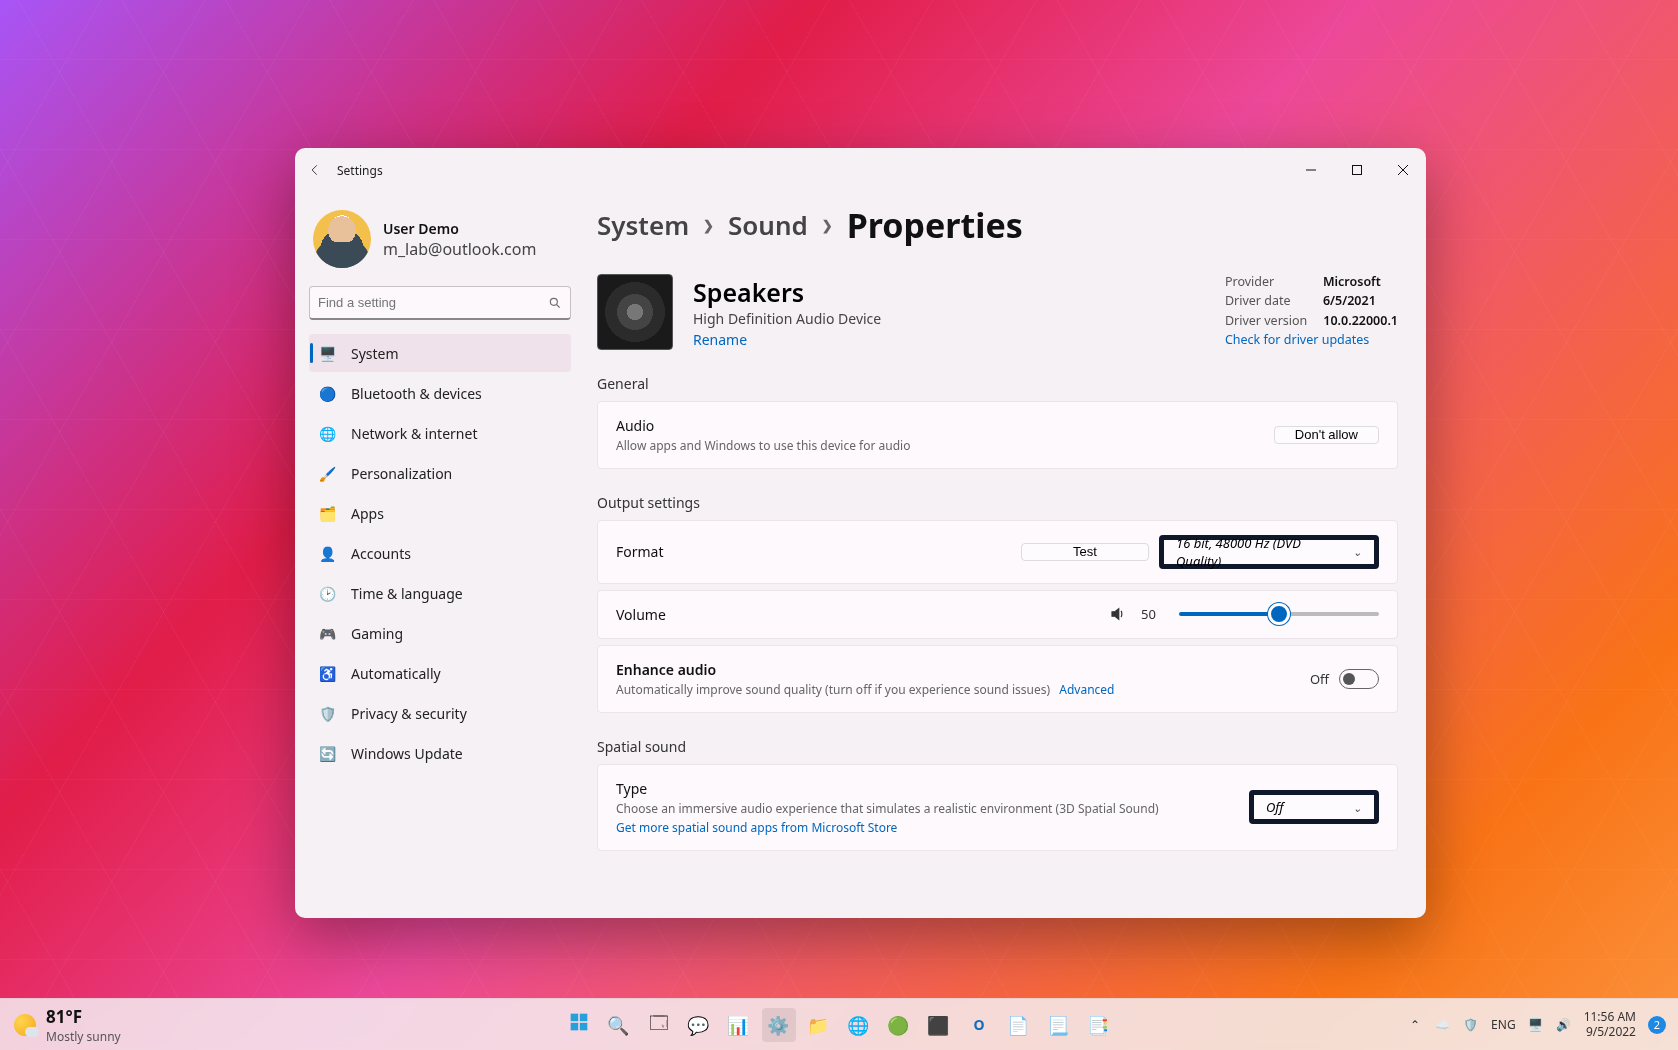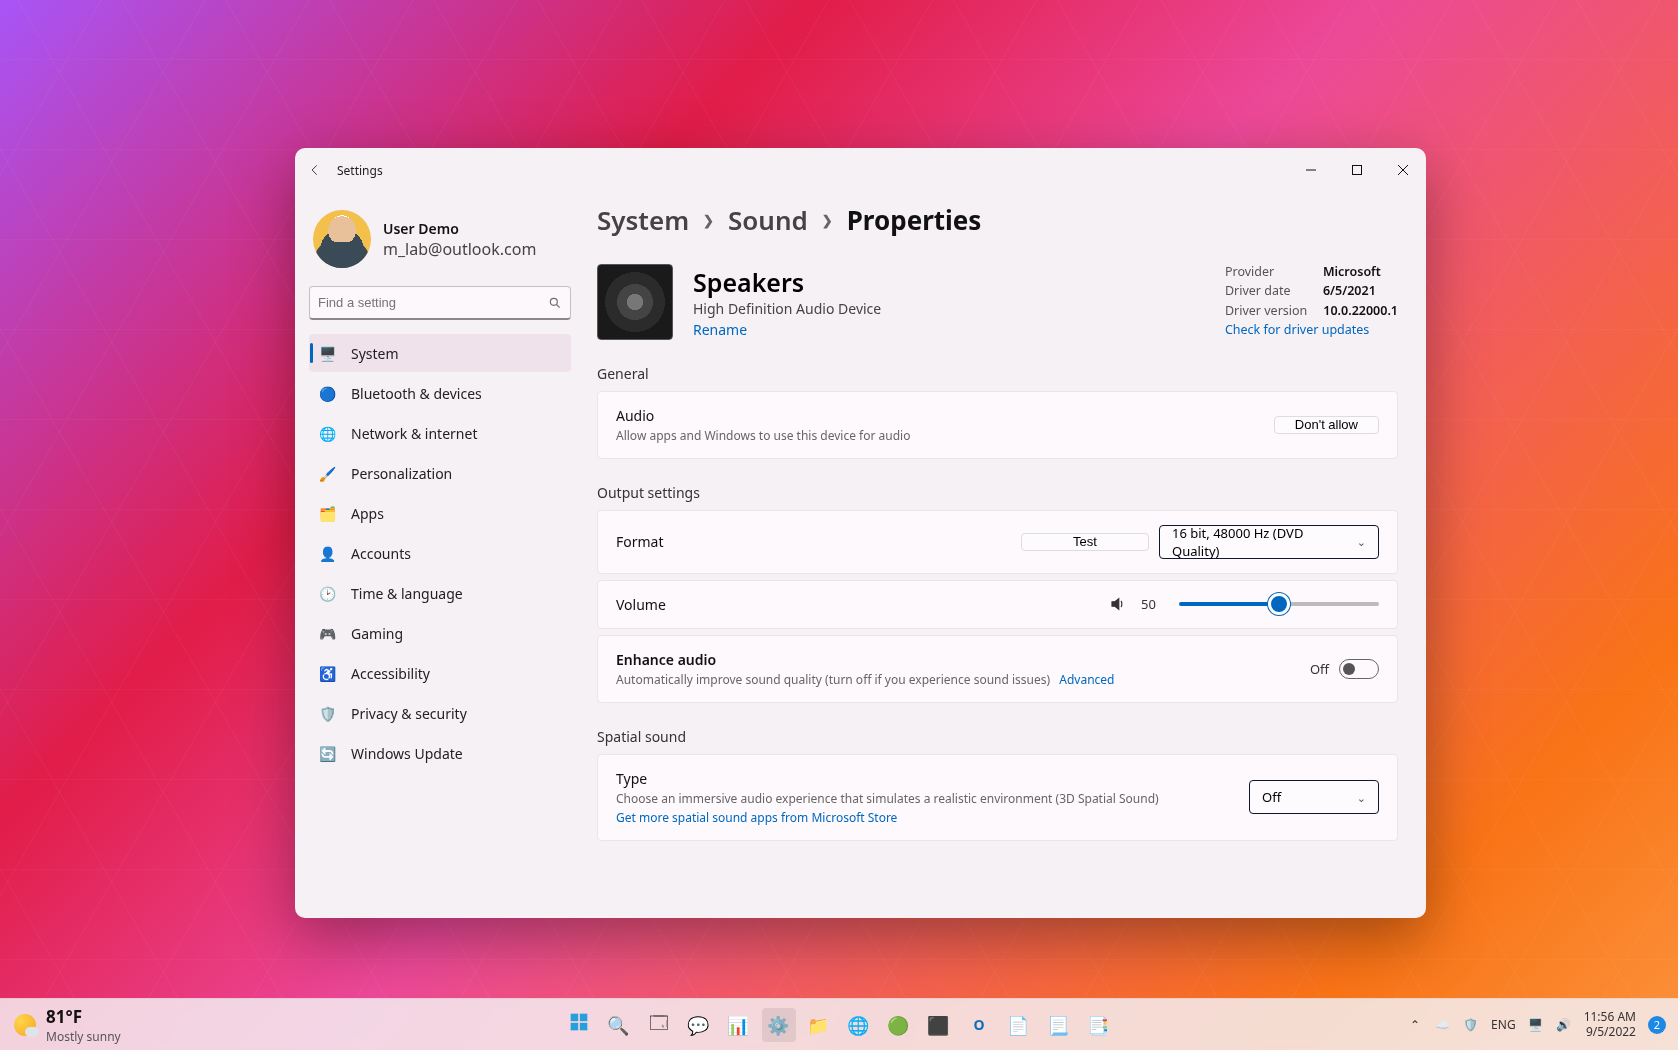--- a/index.html
+++ b/index.html
@@ -78,21 +78,21 @@
 .nav-item.active::before {
   content:""; position:absolute; left:1px; top:9px; bottom:9px; width:3px; background:#0067c0; border-radius:3px;
 }
 
 
 .main { flex:1; padding: 0 28px 0 12px; overflow-y: auto; }
 .main::-webkit-scrollbar { width: 3px; }
 .main::-webkit-scrollbar-thumb { background:#555; }
 .breadcrumb { display: flex; align-items: center; gap: 14px; font-weight: 600; color: #333; margin: 10px 0 24px 0; }
 .breadcrumb .bc-link { font-size: 26px; cursor: pointer; color:#444; }
-.breadcrumb .bc-current { font-size: 26px; font-weight: 700; color: #111; }
+.breadcrumb .bc-current { font-size: 34px; font-weight: 700; color: #111; }
 .breadcrumb .chev { font-size: 13px; color:#666; }
 
 .device-row { display: flex; align-items: flex-end; }
 .device-icon {
   width: 76px; height: 76px; border-radius: 4px;
   background: radial-gradient(circle at 50% 50%, #777 0 8px, #444 8px 18px, #2b2b2b 18px 30px, #1a1a1a 30px);
   border: 1px solid #555;
   margin-right: 20px;
 }
 .device-info .dev-name { font-size: 25px; font-weight: 600; }
@@ -114,22 +114,22 @@
 .card-row { display:flex; align-items:center; }
 .card-title { font-size: 14px; color:#111; }
 .card-desc { font-size: 12px; color:#666; margin-top:2px; }
 .card-desc .inline-link { color:#0067c0; font-weight:400; cursor:pointer; margin-left:6px; }
 .btn {
   height: 18px; padding: 0 20px; border:1px solid #ddd; background:#fdfbfd;
   border-radius:4px; font-size:13px; cursor:pointer;
 }
 .select {
   display:flex; align-items:center; gap:12px;
-  height: 34px; padding: 0 12px; border:1px solid #0f172a; background:#fdfbfd;
-  border-radius:4px; font-size:13px; cursor:pointer;
+  height: 34px; padding: 0 12px; border:5px solid #0f172a; background:#fdfbfd;
+  border-radius:4px; font-size:13px; cursor:pointer;font-style:italic;
 }
 .select .chev-down { font-size:11px; color:#555; }
 
 .vol-row { display:flex; align-items:center; gap:14px; }
 .vol-ico { width:18px; height:18px; }
 .vol-val { font-size:13px; color:#333; width:24px; }
 .slider {
   flex:0 0 200px; height:4px; background: linear-gradient(to right, #0067c0 0 50%, #bbb 50% 100%);
   border-radius:2px; position:relative; cursor:pointer;
 }
@@ -257,21 +257,21 @@
           <div class="nav-item">
             <span class="nav-ico">🕑</span>
             <span>Time &amp; language</span>
           </div>
           <div class="nav-item">
             <span class="nav-ico">🎮</span>
             <span>Gaming</span>
           </div>
           <div class="nav-item">
             <span class="nav-ico">♿</span>
-            <span>Accessibility</span>
+            <span>Automatically</span>
           </div>
           <div class="nav-item">
             <span class="nav-ico">🛡️</span>
             <span>Privacy &amp; security</span>
           </div>
           <div class="nav-item">
             <span class="nav-ico">🔄</span>
             <span>Windows Update</span>
           </div>
         </div>

